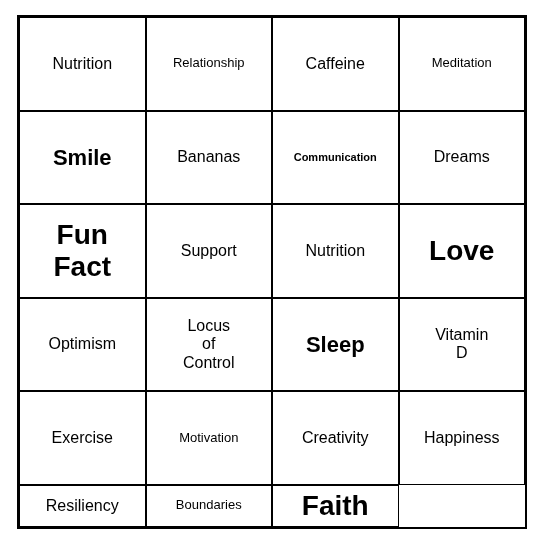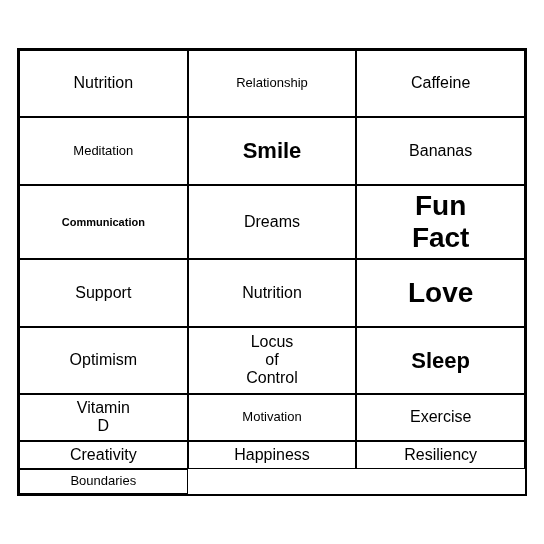--- a/index.html
+++ b/index.html
@@ -14,24 +14,24 @@
       background: #fff;
       display: flex;
       align-items: center;
       justify-content: center;
       font-family: Arial, sans-serif;
     }
 
     .bingo-board {
       border: 2px solid #000;
       display: grid;
-      grid-template-columns: repeat(3, 1fr);
+      grid-template-columns: repeat(4, 1fr);
       grid-template-rows: repeat(5, 1fr);
       width: 510px;
-      height: 448px;
+      height: 514px;
     }
 
     .bingo-cell {
       border: 1.5px solid #000;
       display: flex;
       align-items: center;
       justify-content: center;
       text-align: center;
       padding: 4px;
       line-height: 1.15;
@@ -94,30 +94,33 @@
     <div class="bingo-cell">
       <span class="cell-text size-md">Locus<br>of<br>Control</span>
     </div>
     <div class="bingo-cell">
       <span class="cell-text size-lg">Sleep</span>
     </div>
     <div class="bingo-cell">
       <span class="cell-text size-md">Vitamin<br>D</span>
     </div>
     <div class="bingo-cell">
-      <span class="cell-text size-sm">Motivation</span>
+      <span class="cell-text size-md">Exercise</span>
     </div>
     <div class="bingo-cell">
-      <span class="cell-text size-md">Exercise</span>
+      <span class="cell-text size-sm">Motivation</span>
     </div>
     <div class="bingo-cell">
       <span class="cell-text size-md">Creativity</span>
     </div>
     <div class="bingo-cell">
       <span class="cell-text size-md">Happiness</span>
     </div>
     <div class="bingo-cell">
       <span class="cell-text size-md">Resiliency</span>
     </div>
     <div class="bingo-cell">
       <span class="cell-text size-sm">Boundaries</span>
     </div>
+    <div class="bingo-cell">
+      <span class="cell-text size-xl">Faith</span>
+    </div>
   </div>
 
 </body></html>

